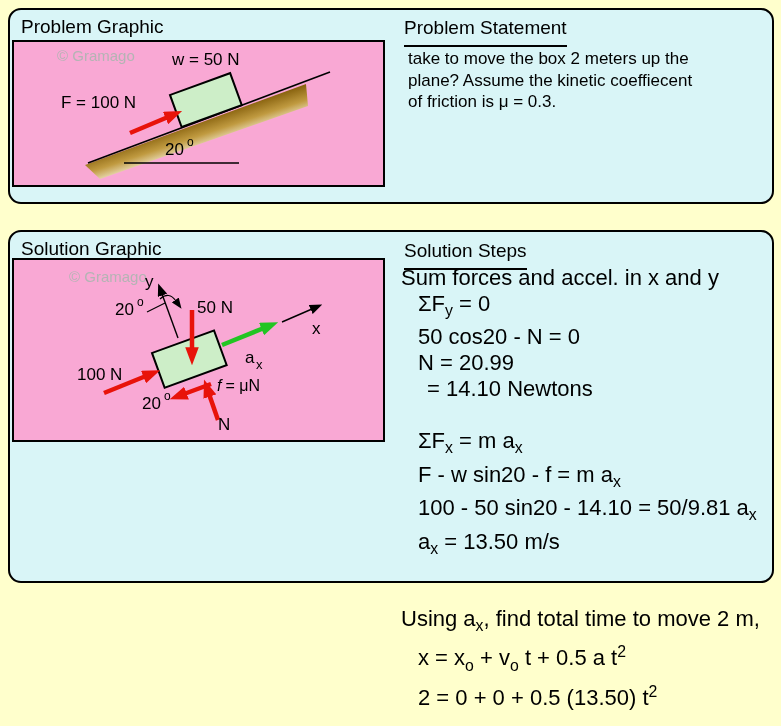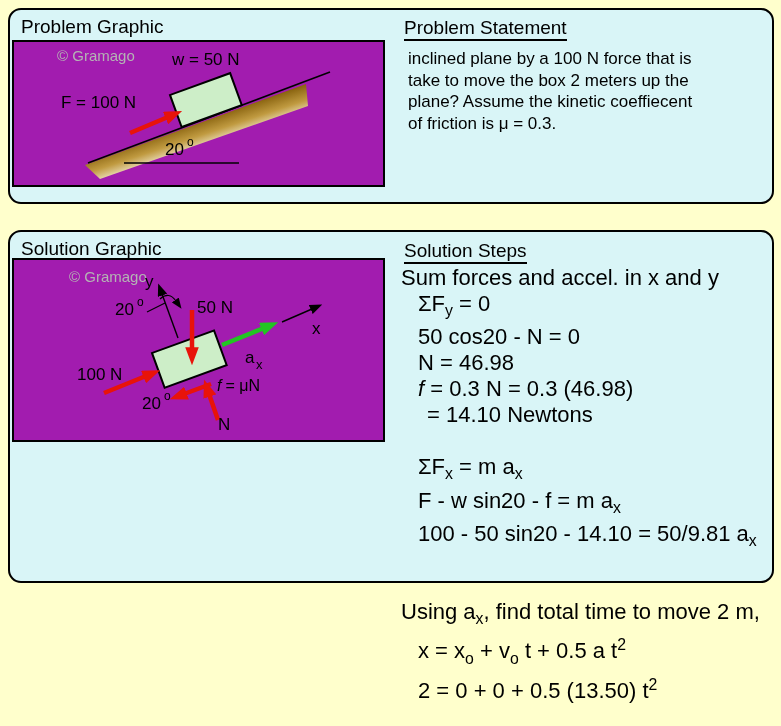--- a/index.html
+++ b/index.html
@@ -13,27 +13,27 @@
     background:#D9F5F7;border:2px solid #000;border-radius:13px;
   }
   #panel-problem{top:8px;height:196px;}
   #panel-solution{top:230px;height:353px;}
   .panel h2{
     position:absolute;margin:4px;font-size:19px;font-weight:normal;line-height:1.0;
   }
   .left-title{left:7px;top:3px;}
   .graphic-box{
     position:absolute;left:2px;box-sizing:border-box;width:373px;
-    background:#a21caf;border:2px solid #000;
+    background:#f9a8d4;border:2px solid #000;
   }
   #problem-graphic-box{top:30px;height:147px;}
   #solution-graphic-box{top:26px;height:184px;}
   .right-col{position:absolute;left:390px;top:0;width:370px;}
   .right-col h2{left:0;}
-  .ul{display:inline-block;border-bottom:2px solid #000;padding-bottom:2px;}
+  .ul{display:inline-block;border-bottom:2px solid #000;padding-bottom:8px;}
   #problem-statement-title{top:4px;}
   #solution-steps-title{top:5px;}
   .statement{
     position:absolute;left:8px;top:38px;width:366px;
     font-size:17px;line-height:21.5px;white-space:nowrap;
   }
   .steps{
     position:absolute;left:1px;top:33px;width:368px;
     font-size:22px;line-height:26px;white-space:nowrap;
   }
@@ -82,21 +82,20 @@
       <text x="160" y="25" class="lbl">w = 50 N</text>
       <text x="49" y="68" class="lbl">F = 100 N</text>
       <text x="153" y="115" class="lbl">20</text>
       <text x="175" y="106" class="lbl-sup">o</text>
     </svg>
   </div>
 
   <div class="right-col">
     <h2 id="problem-statement-title"><span class="ul">Problem Statement</span></h2>
     <div class="statement">
-      <div>inclined plane by a 100 N force that is</div>
       <div>take to move the box 2 meters up the</div>
       <div>plane? Assume the kinetic coeffiecent</div>
       <div>of friction is μ = 0.3.</div>
     </div>
   </div>
 </section>
 
 <section class="panel" id="panel-solution">
   <h2 class="left-title">Solution Graphic</h2>
 
@@ -144,27 +143,27 @@
       <text x="152" y="142" class="lbl-sup">o</text>
     </svg>
   </div>
 
   <div class="right-col">
     <h2 id="solution-steps-title"><span class="ul">Solution Steps</span></h2>
     <div class="steps">
       <div>Sum forces and accel. in x and y</div>
       <div class="ind">ΣF<sub>y</sub> = 0</div>
       <div class="ind">50 cos20 - N = 0</div>
-      <div class="ind">N = 46.98</div>
-      <div class="ind"><i>f</i> = 0.3 N = 0.3 (46.98)</div>
+      <div class="ind">N = 20.99</div>
       <div class="ind2">= 14.10 Newtons</div>
 
       <div class="ind gap-lg">ΣF<sub>x</sub> = m a<sub>x</sub></div>
       <div class="ind">F - w sin20 - f = m a<sub>x</sub></div>
       <div class="ind">100 - 50 sin20 - 14.10 = 50/9.81 a<sub>x</sub></div>
+      <div class="ind">a<sub>x</sub> = 13.50 m/s</div>
 
       <div class="gap-md">Using a<sub>x</sub>, find total time to move 2 m,</div>
       <div class="ind">x = x<sub>o</sub> + v<sub>o</sub> t + 0.5 a t<sup>2</sup></div>
       <div class="ind">2 = 0 + 0 + 0.5 (13.50) t<sup>2</sup></div>
 
     </div>
   </div>
 </section>
 
 </body></html>

